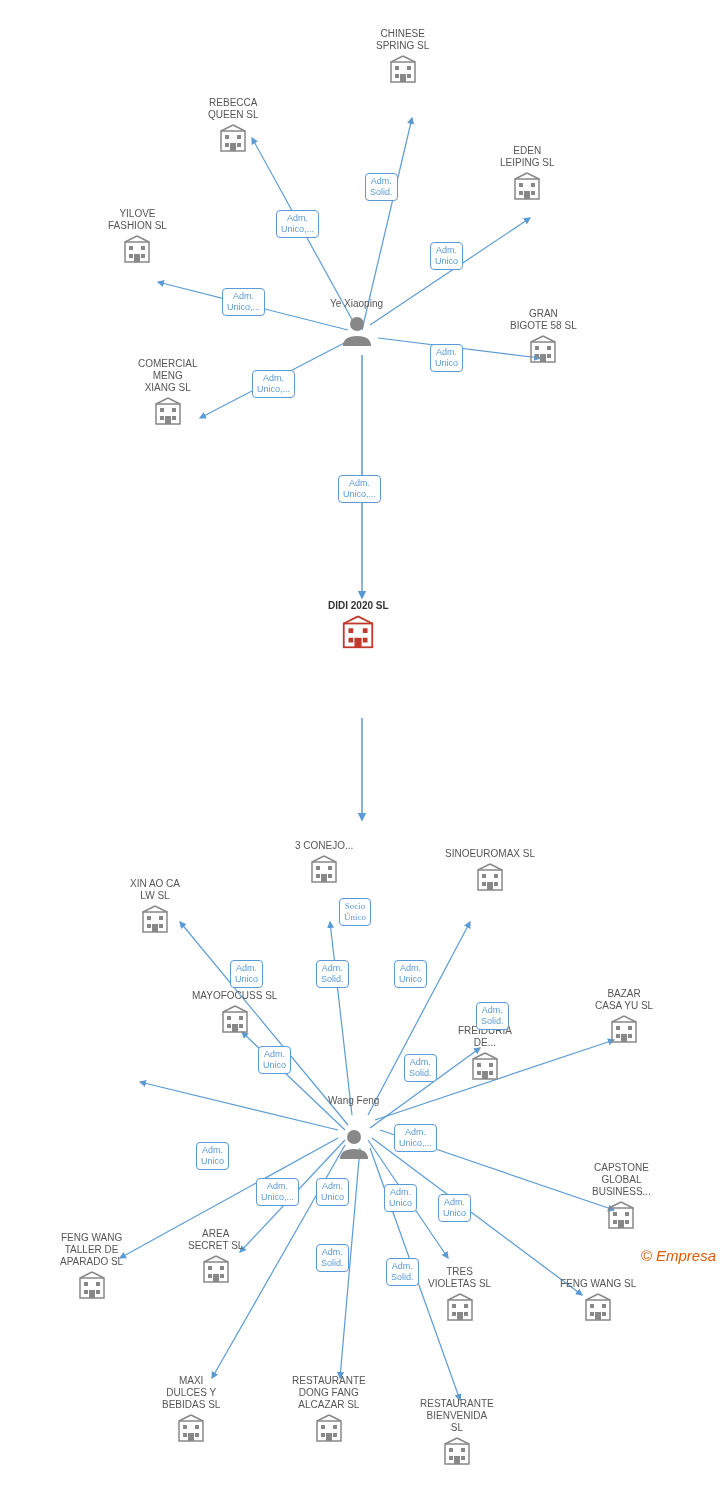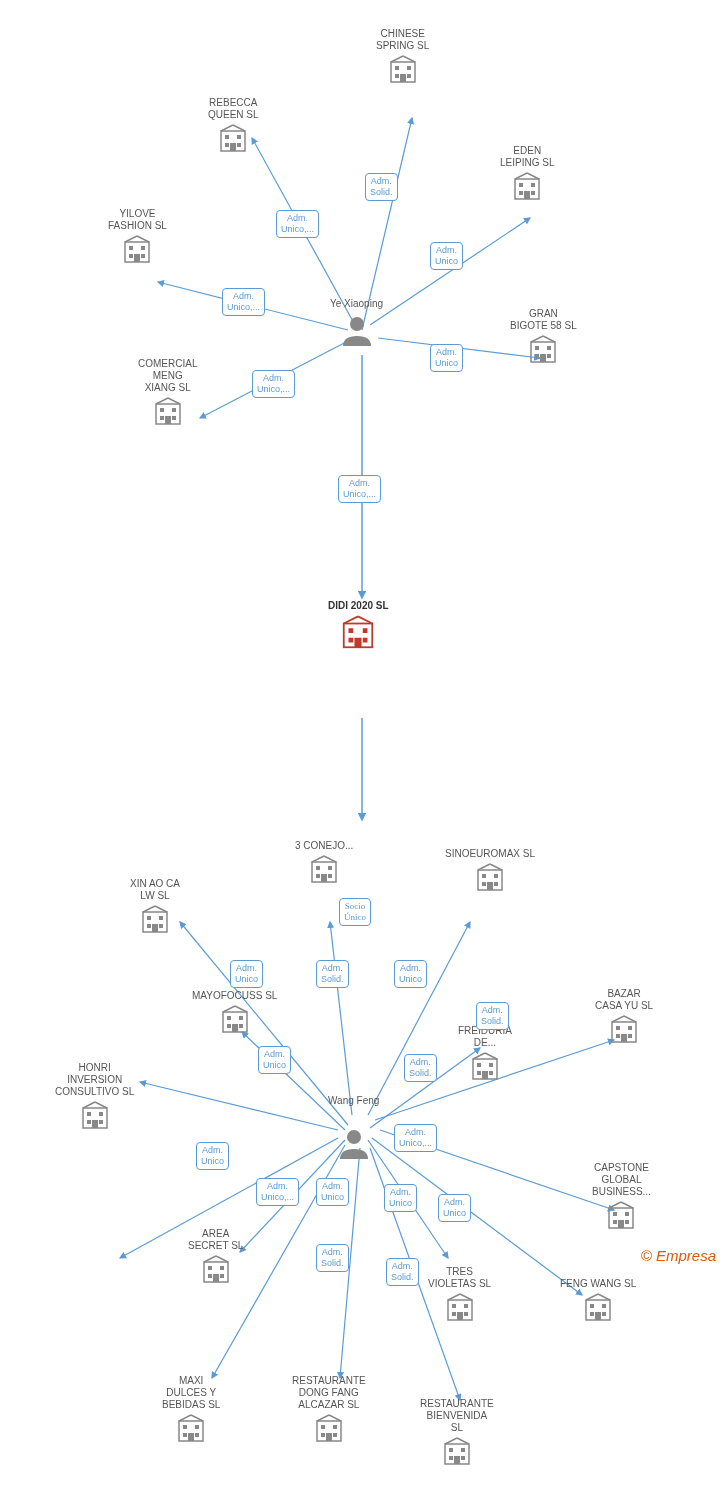--- a/index.html
+++ b/index.html
@@ -284,33 +284,20 @@
       <rect x="8" y="12" width="4" height="4" fill="#888"></rect>
       <rect x="20" y="12" width="4" height="4" fill="#888"></rect>
       <rect x="8" y="20" width="4" height="4" fill="#888"></rect>
       <rect x="20" y="20" width="4" height="4" fill="#888"></rect>
       <rect x="13" y="20" width="6" height="8" fill="#888"></rect>
       <line x1="4" y1="8" x2="16" y2="2" stroke="#888" stroke-width="1.5"></line>
       <line x1="28" y1="8" x2="16" y2="2" stroke="#888" stroke-width="1.5"></line>
     </svg>
   </div>
 
-  <div class="node" style="left:55px;top:1062px;">
-    <div class="node-label">HONRI<br>INVERSION<br>CONSULTIVO SL</div>
-    <svg class="building-icon" viewBox="0 0 32 32">
-      <rect x="4" y="8" width="24" height="20" fill="none" stroke="#888" stroke-width="1.5"></rect>
-      <rect x="8" y="12" width="4" height="4" fill="#888"></rect>
-      <rect x="20" y="12" width="4" height="4" fill="#888"></rect>
-      <rect x="8" y="20" width="4" height="4" fill="#888"></rect>
-      <rect x="20" y="20" width="4" height="4" fill="#888"></rect>
-      <rect x="13" y="20" width="6" height="8" fill="#888"></rect>
-      <line x1="4" y1="8" x2="16" y2="2" stroke="#888" stroke-width="1.5"></line>
-      <line x1="28" y1="8" x2="16" y2="2" stroke="#888" stroke-width="1.5"></line>
-    </svg>
-  </div>
 
   <div class="node" style="left:458px;top:1025px;">
     <div class="node-label">FREIDURIA<br>DE...</div>
     <svg class="building-icon" viewBox="0 0 32 32">
       <rect x="4" y="8" width="24" height="20" fill="none" stroke="#888" stroke-width="1.5"></rect>
       <rect x="8" y="12" width="4" height="4" fill="#888"></rect>
       <rect x="20" y="12" width="4" height="4" fill="#888"></rect>
       <rect x="8" y="20" width="4" height="4" fill="#888"></rect>
       <rect x="20" y="20" width="4" height="4" fill="#888"></rect>
       <rect x="13" y="20" width="6" height="8" fill="#888"></rect>
@@ -348,20 +335,33 @@
       <rect x="8" y="12" width="4" height="4" fill="#888"></rect>
       <rect x="20" y="12" width="4" height="4" fill="#888"></rect>
       <rect x="8" y="20" width="4" height="4" fill="#888"></rect>
       <rect x="20" y="20" width="4" height="4" fill="#888"></rect>
       <rect x="13" y="20" width="6" height="8" fill="#888"></rect>
       <line x1="4" y1="8" x2="16" y2="2" stroke="#888" stroke-width="1.5"></line>
       <line x1="28" y1="8" x2="16" y2="2" stroke="#888" stroke-width="1.5"></line>
     </svg>
   </div>
 
+  <div class="node" style="left:60px;top:1232px;">
+    <div class="node-label">FENG WANG<br>TALLER DE<br>APARADO SL</div>
+    <svg class="building-icon" viewBox="0 0 32 32">
+      <rect x="4" y="8" width="24" height="20" fill="none" stroke="#888" stroke-width="1.5"></rect>
+      <rect x="8" y="12" width="4" height="4" fill="#888"></rect>
+      <rect x="20" y="12" width="4" height="4" fill="#888"></rect>
+      <rect x="8" y="20" width="4" height="4" fill="#888"></rect>
+      <rect x="20" y="20" width="4" height="4" fill="#888"></rect>
+      <rect x="13" y="20" width="6" height="8" fill="#888"></rect>
+      <line x1="4" y1="8" x2="16" y2="2" stroke="#888" stroke-width="1.5"></line>
+      <line x1="28" y1="8" x2="16" y2="2" stroke="#888" stroke-width="1.5"></line>
+    </svg>
+  </div>
 
   <div class="node" style="left:188px;top:1228px;">
     <div class="node-label">AREA<br>SECRET SL</div>
     <svg class="building-icon" viewBox="0 0 32 32">
       <rect x="4" y="8" width="24" height="20" fill="none" stroke="#888" stroke-width="1.5"></rect>
       <rect x="8" y="12" width="4" height="4" fill="#888"></rect>
       <rect x="20" y="12" width="4" height="4" fill="#888"></rect>
       <rect x="8" y="20" width="4" height="4" fill="#888"></rect>
       <rect x="20" y="20" width="4" height="4" fill="#888"></rect>
       <rect x="13" y="20" width="6" height="8" fill="#888"></rect>

